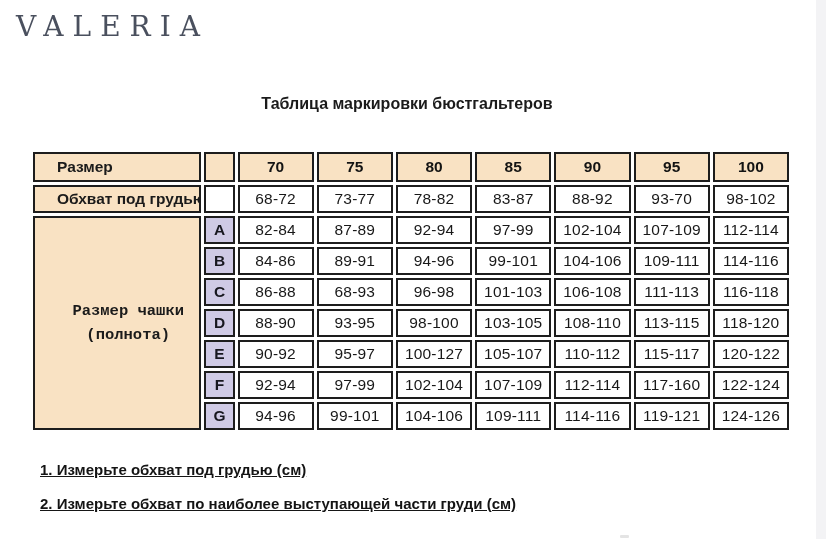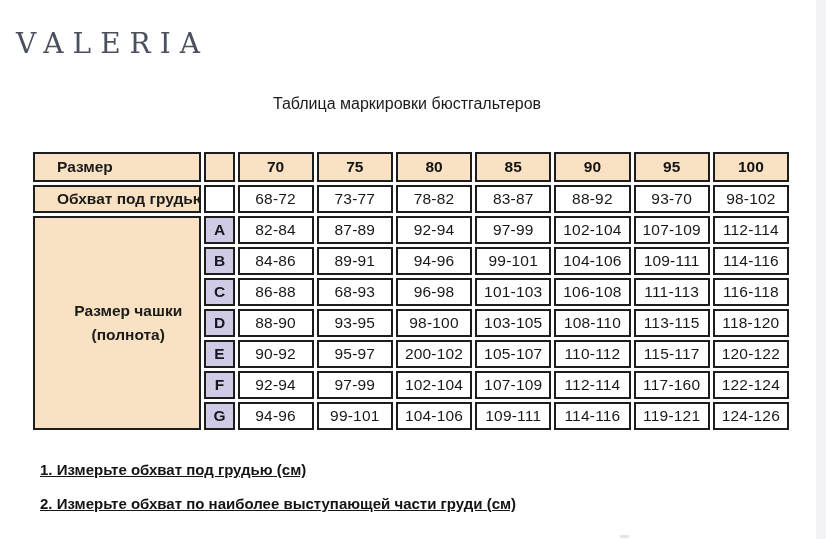--- a/index.html
+++ b/index.html
@@ -3,25 +3,25 @@
 <meta charset="utf-8">
 <style>
   html,body{margin:0;padding:0;}
   body{
     width:826px;height:539px;position:relative;background:#ffffff;
     font-family:"Liberation Sans", sans-serif;color:#161616;overflow:hidden;
   }
   .logo{
     position:absolute;left:16px;top:10px;
     font-family:"DejaVu Serif", serif;
-    font-size:28px;letter-spacing:9px;color:#4a505e;font-weight:400;margin-top:17px;
+    font-size:28px;letter-spacing:9px;color:#4a505e;font-weight:400;
   }
   .page-title{
     position:absolute;top:95px;left:0;width:814px;text-align:center;
-    font-size:16px;font-weight:400;color:#1b1b1b;
+    font-size:16px;font-weight:700;color:#1b1b1b;
   }
   table.size-table{
     position:absolute;left:30px;top:149px;
     border-collapse:separate;border-spacing:3px;table-layout:fixed;
     width:762px;
   }
   table.size-table td, table.size-table th{
     box-sizing:border-box;
     border:2px solid #1d1d1d;
     font-size:15.5px;
@@ -37,21 +37,21 @@
   .lavender{background:#cfcae5 !important;}
   .label-cell{
     text-align:left !important;
     padding-left:22px !important;
     font-weight:700;font-size:15.5px;color:#1b1b1b;
   }
   .cup-label-cell{
     text-align:right;vertical-align:middle !important;
     padding-left:22px !important;
     font-weight:700;font-size:15.5px;color:#1b1b1b;
-    white-space:normal !important;line-height:1.55;
+    white-space:normal !important;line-height:1.55;font-family:Liberation Mono, monospace;
   }
   th.size-head{font-weight:700;font-size:16.5px;color:#131313;}
   td.letter-cell{font-weight:700;font-size:15.5px;color:#17171f;}
   td.range-cell{font-weight:400;font-size:15.5px;color:#181818;letter-spacing:0.2px;}
   .notes{position:absolute;left:40px;top:461px;text-decoration:underline;}
   .notes p{margin:0 0 17px 0;font-size:15px;font-weight:700;color:#141414;}
   .edge-band{
     position:absolute;right:0;top:0;width:10px;height:539px;
     background:#f3f3f5;
   }
@@ -140,21 +140,21 @@
     <td class="range-cell">98-100</td>
     <td class="range-cell">103-105</td>
     <td class="range-cell">108-110</td>
     <td class="range-cell">113-115</td>
     <td class="range-cell">118-120</td>
   </tr>
   <tr>
     <td class="lavender letter-cell">E</td>
     <td class="range-cell">90-92</td>
     <td class="range-cell">95-97</td>
-    <td class="range-cell">200-102</td>
+    <td class="range-cell">100-127</td>
     <td class="range-cell">105-107</td>
     <td class="range-cell">110-112</td>
     <td class="range-cell">115-117</td>
     <td class="range-cell">120-122</td>
   </tr>
   <tr>
     <td class="lavender letter-cell">F</td>
     <td class="range-cell">92-94</td>
     <td class="range-cell">97-99</td>
     <td class="range-cell">102-104</td>

